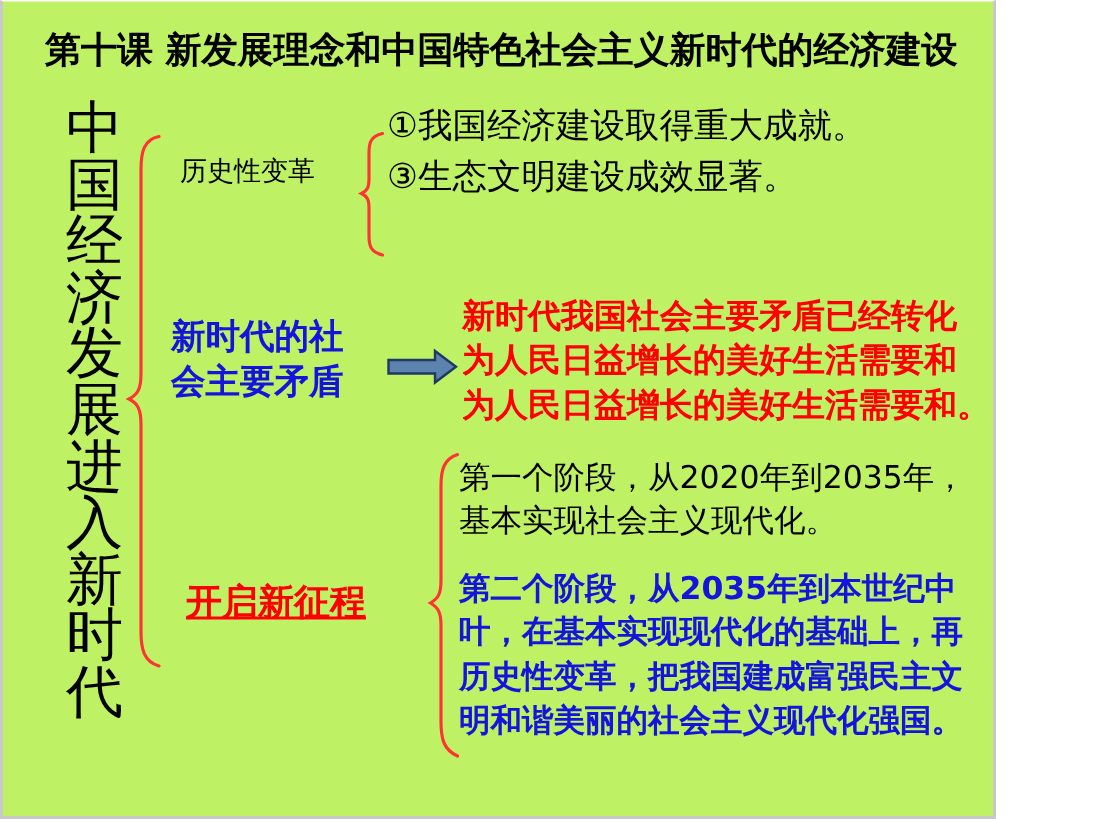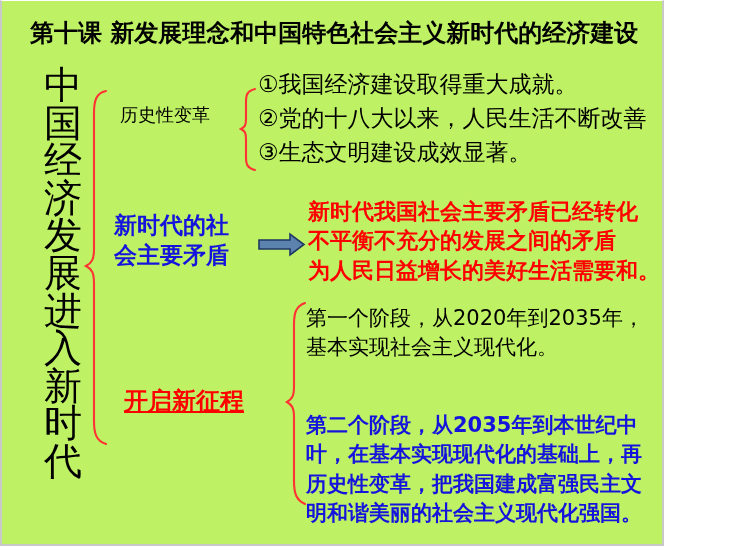--- a/index.html
+++ b/index.html
@@ -127,21 +127,21 @@
   #block-stage-one {
     left: 304px;
     top: 303px;
     font-size: 21px;
     color: #000000;
     line-height: 1.38;
   }
 
   #block-stage-two {
     left: 304px;
-    top: 410px;
+    top: 377px;
     font-size: 21px;
     color: #1414DC;
     font-weight: bold;
     line-height: 1.40;
   }
 </style>
 </head>
 <body>
 
 <div id="slide">
@@ -197,27 +197,26 @@
 
   <div class="branch-label" id="label-contradiction">
     <span>新时代的社</span>
     <span>会主要矛盾</span>
   </div>
 
   <div class="branch-label" id="label-newjourney">开启新征程</div>
 
   <div class="content-block" id="block-achievements">
     <div class="line">①我国经济建设取得重大成就。</div>
-    <div class="line">②党的十八大以来，人民生活不断改善</div>
     <div class="line">③生态文明建设成效显著。</div>
   </div>
 
   <div class="content-block" id="block-contradiction-text">
     <div class="line">新时代我国社会主要矛盾已经转化</div>
-    <div class="line">不平衡不充分的发展之间的矛盾</div>
+    <div class="line">为人民日益增长的美好生活需要和</div>
     <div class="line">为人民日益增长的美好生活需要和。</div>
   </div>
 
   <div class="content-block" id="block-stage-one">
     <div class="line">第一个阶段，从2020年到2035年，</div>
     <div class="line">基本实现社会主义现代化。</div>
   </div>
 
   <div class="content-block" id="block-stage-two">
     <div class="line">第二个阶段，从2035年到本世纪中</div>

